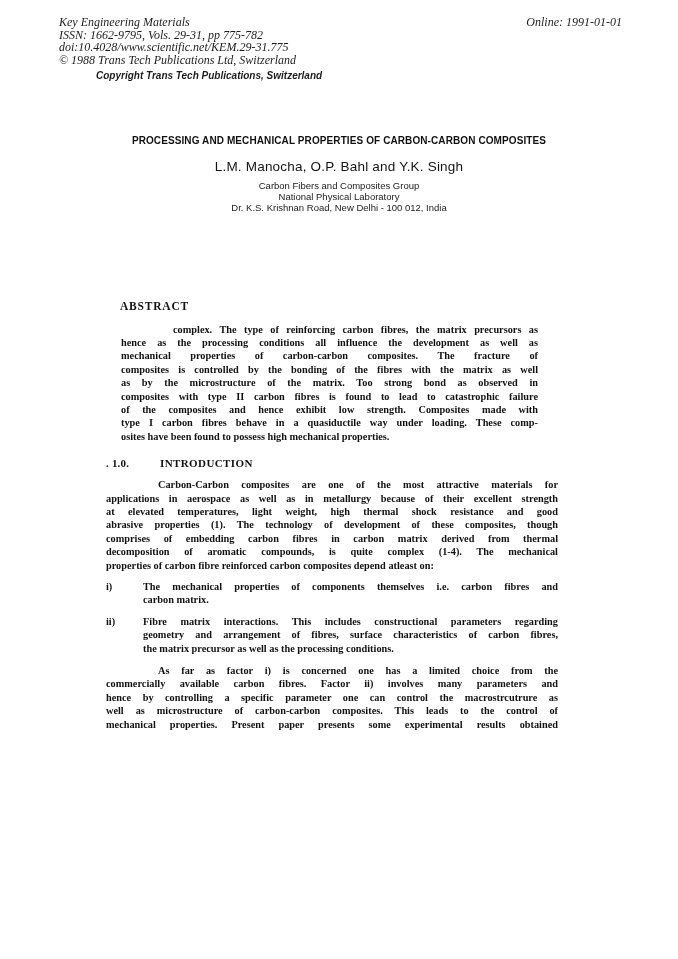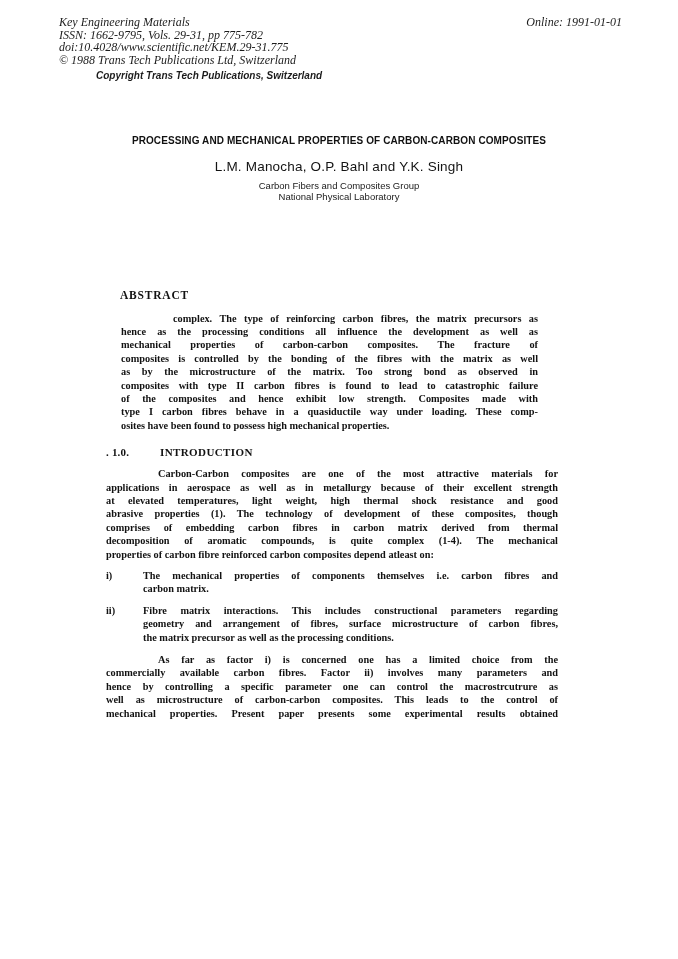--- a/index.html
+++ b/index.html
@@ -85,20 +85,21 @@
 
   <div class="copyright-note">Copyright Trans Tech Publications, Switzerland</div>
 
   <div class="title">PROCESSING AND MECHANICAL PROPERTIES OF CARBON-CARBON COMPOSITES</div>
 
   <div class="authors">L.M. Manocha, O.P. Bahl and Y.K. Singh</div>
 
   <div class="affiliation">
     <div>Carbon Fibers and Composites Group</div>
     <div>National Physical Laboratory</div>
+    <div>Dr. K.S. Krishnan Road, New Delhi - 100 012, India</div>
   </div>
 
   <div class="abstract-heading">ABSTRACT</div>
 
   <div class="abstract-body serif-body indent-first">
       <div class="line">complex.  The type of reinforcing carbon fibres, the matrix precursors as</div>
       <div class="line">hence as the processing conditions all influence the development as well as</div>
       <div class="line">mechanical properties of carbon-carbon composites.  The fracture of</div>
       <div class="line">composites is controlled by the bonding of the fibres with the matrix as well</div>
       <div class="line">as by the microstructure of the matrix.  Too strong bond as observed in</div>
@@ -127,21 +128,21 @@
     <div class="item-lines">
         <div class="line">The mechanical properties of components themselves i.e. carbon fibres and</div>
         <div class="line line-last">carbon matrix.</div>
       </div>
   </div>
 
   <div class="list-item serif-body">
     <div class="marker">ii)</div>
     <div class="item-lines">
         <div class="line">Fibre matrix interactions.  This includes constructional parameters regarding</div>
-        <div class="line">geometry and arrangement of fibres, surface microstructure of carbon fibres,</div>
+        <div class="line">geometry and arrangement of fibres, surface characteristics of carbon fibres,</div>
         <div class="line line-last">the matrix precursor as well as the processing conditions.</div>
       </div>
   </div>
 
   <div class="para serif-body indent-first">
       <div class="line">As far as factor  i) is concerned one has a limited choice from the</div>
       <div class="line">commercially available carbon fibres.  Factor  ii) involves many parameters and</div>
       <div class="line">hence by controlling a specific parameter one can control the macrostrcutrure as</div>
       <div class="line">well as microstructure of carbon-carbon composites.  This leads to the control of</div>
       <div class="line">mechanical properties.  Present paper presents some experimental results obtained</div>

